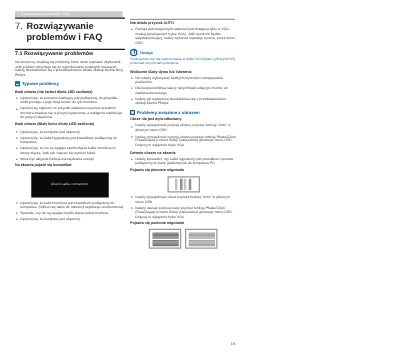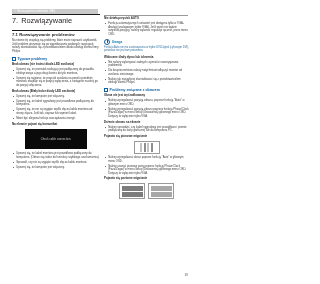--- a/index.html
+++ b/index.html
@@ -37,21 +37,21 @@
   }
 
   
   .col{position:absolute;top:17px;width:88px;}
   .col-l{left:12px;}
   .col-r{left:104px;top:17px;width:85px;}
 
   
   .chap{display:flex;gap:3px;margin-bottom:6px;}
   .chap-num{font-size:7.4px;line-height:8.6px;color:#231f20;}
-  .chap-ttl{font-size:7.4px;line-height:8.6px;color:#231f20;}
+  .chap-ttl{font-size:7.4px;line-height:8.6px;color:#231f20;font-weight:bold;}
 
   
   .sec{margin-top:2px;margin-bottom:2.4px;position:relative;}
   .sec-line{position:absolute;left:0;top:-1.6px;width:88px;height:.45px;background:#1b1b1b;}
   .sec-txt{font-size:4.3px;line-height:5.4px;font-weight:bold;color:#231f20;}
 
   
   .p{
     font-size:2.75px;line-height:3.55px;color:#3d3a3a;
     text-align:left;margin:0 0 2.4px 0;
@@ -151,20 +151,21 @@
   <div class="hdr-rule"></div>
   <div class="hdr-rule-r"></div>
   <div class="hdr-right"></div>
 
   <div class="col col-l">
 
     <div class="chap">
       <div class="chap-num">7.</div>
       <div>
         <div class="chap-ttl">Rozwiązywanie</div>
+        <div class="chap-ttl">problemów i FAQ</div>
       </div>
     </div>
 
     <div class="sec">
       <div class="sec-line"></div>
       <div class="sec-txt">7.1 Rozwiązywanie problemów</div>
     </div>
 
     <p class="p">Na stronie tej znajdują się problemy, które może naprawić użytkownik. Jeśli problem utrzymuje się po wypróbowaniu podanych rozwiązań, należy skontaktować się z przedstawicielem działu obsługi klienta firmy Philips.</p>
 

